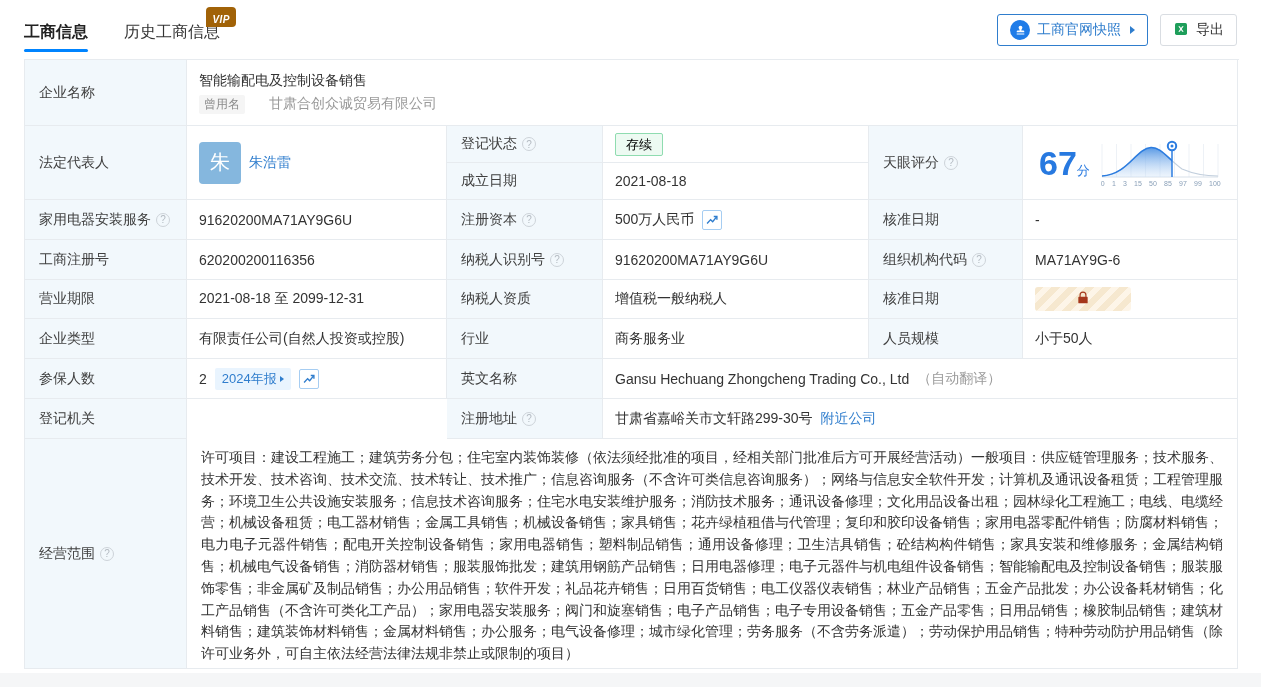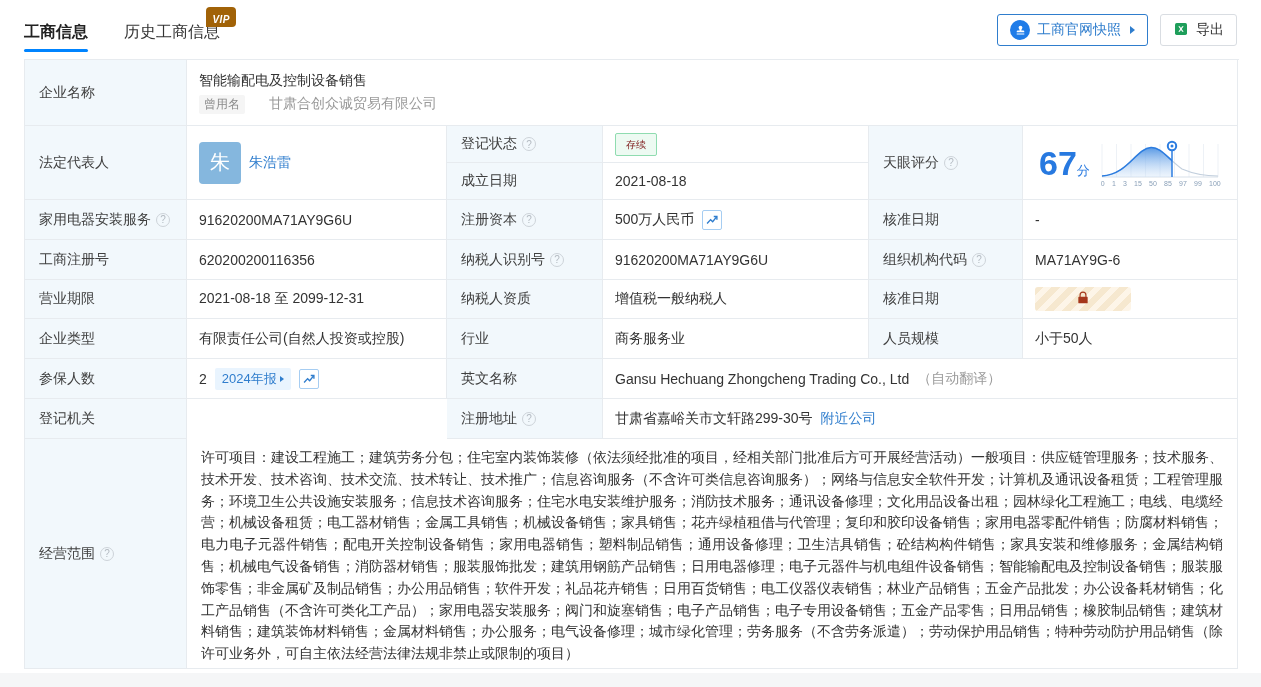--- a/index.html
+++ b/index.html
@@ -45,22 +45,22 @@
   .name-cell { flex-direction:column; align-items:flex-start; justify-content:center; gap:5px; }
   .company-name { color:#333; }
   .former-line { display:flex; align-items:center; gap:24px; }
   .former-badge { background:#f5f5f5; color:#8a8a8a; font-size:12px; padding:1px 5px; border-radius:2px; }
   .former-name { color:#999; }
 
   .avatar { width:42px; height:42px; border-radius:4px; background:#85b7de; color:#fff;
     font-size:20px; display:flex; align-items:center; justify-content:center; flex:none; }
   .link { color:#2f7dcd; cursor:pointer; text-decoration:none; }
 
-  .status-badge { border:1px solid #8fdcb0; background:#edfaf2; color:#7f1d1d;
-    font-size:10px; padding:2px 10px; border-radius:2px; line-height:17px; }
+  .status-badge { border:1px solid #8fdcb0; background:#edfaf2; color:#000000;
+    font-size:13px; padding:2px 10px; border-radius:2px; line-height:17px; }
 
   .trend-icon { width:20px; height:20px; border:1px solid #a6cdf2; border-radius:2px;
     display:flex; align-items:center; justify-content:center; background:#fff; cursor:pointer; flex:none; }
 
   .report-badge { display:inline-flex; align-items:center; gap:3px; background:#e9f4fe;
     color:#2f7dcd; font-size:13px; padding:2px 7px; border-radius:2px; cursor:pointer; }
   .report-badge .arr { width:0; height:0; border-top:3.5px solid transparent;
     border-bottom:3.5px solid transparent; border-left:4.5px solid #2f7dcd; }
 
   .lock-box { width:96px; height:24px; border-radius:3px; display:flex; align-items:center;

